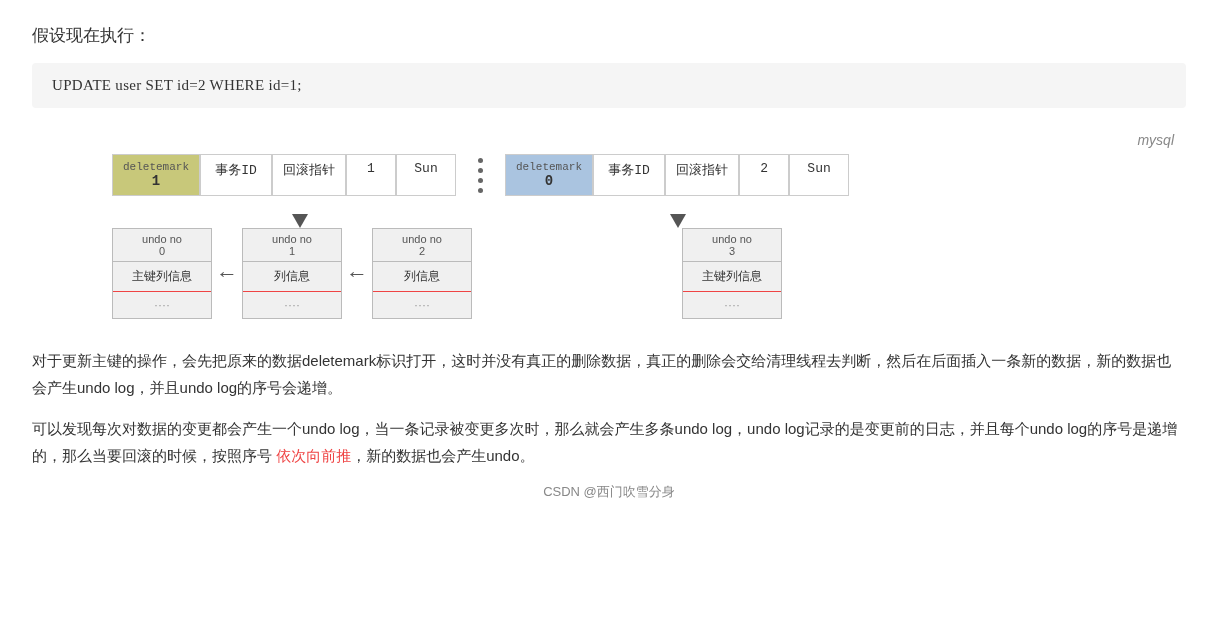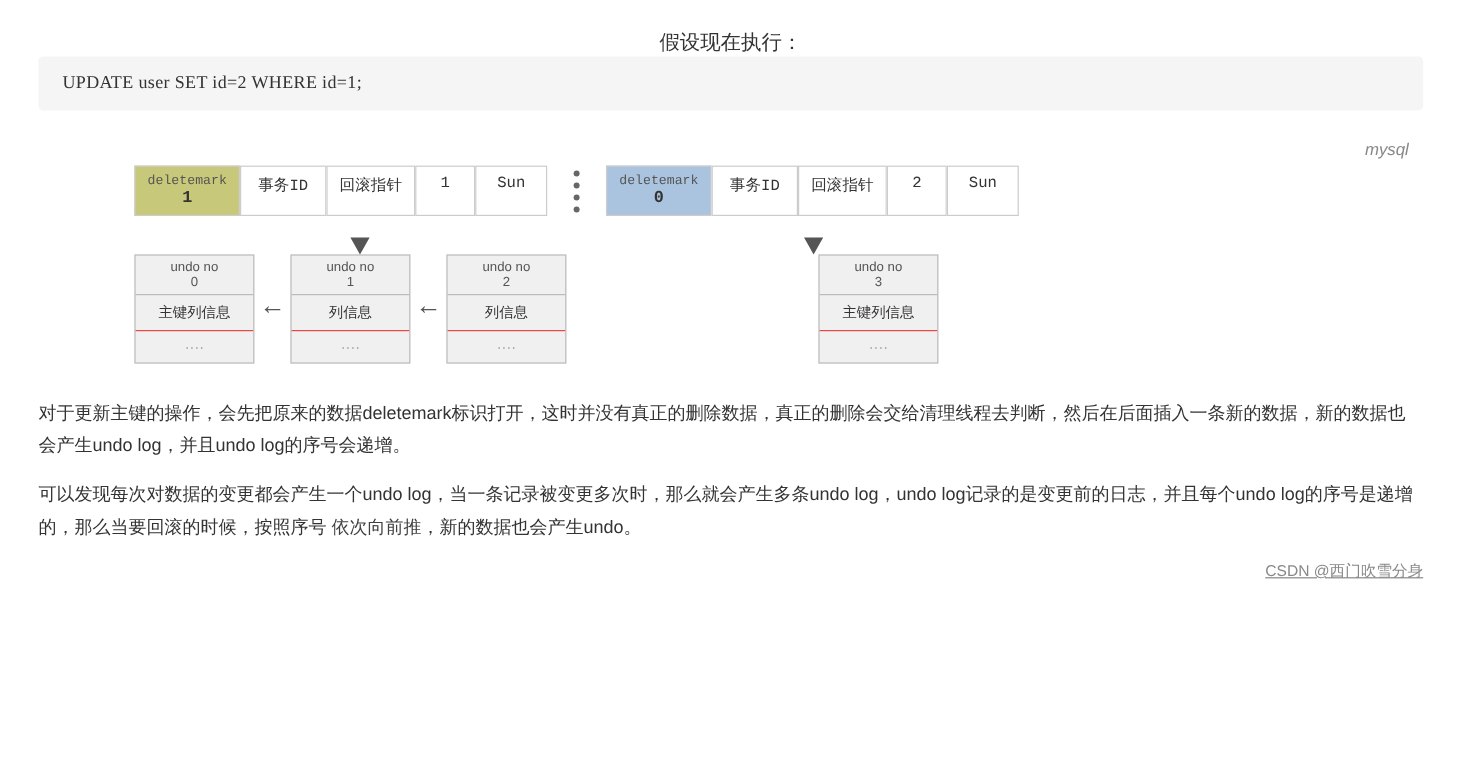--- a/index.html
+++ b/index.html
@@ -8,22 +8,21 @@
       font-family: "Microsoft YaHei", "PingFang SC", Arial, sans-serif;
       font-size: 15px;
       color: #333;
       padding: 24px 32px;
       width: 1218px;
     }
 
     .heading {
       font-size: 17px;
       font-weight: normal;
-      margin-bottom: 0;
-      text-align: center;
+      margin-bottom: 16px;
     }
 
     .code-block {
       background: #f5f5f5;
       border-radius: 4px;
       padding: 14px 20px;
       font-family: Liberation Serif, serif;
       font-size: 15px;
       color: #333;
       margin-bottom: 24px;
@@ -107,30 +106,29 @@
     }
 
     .paragraph {
       font-size: 15px;
       line-height: 1.8;
       margin-bottom: 14px;
       color: #333;
     }
 
     .link-text {
-      color: #404040;
+      color: #ef4444;
       text-decoration: none;
     }
 
     .csdn-label {
-      text-align: right;
+      text-align: center;
       font-size: 13px;
       color: #888;
       margin-top: 14px;
-      text-decoration: underline;
     }
 
     
     .diagram-wrapper {
       position: relative;
       padding-top: 22px;
       margin-bottom: 28px;
     }
 
     .full-diagram {

